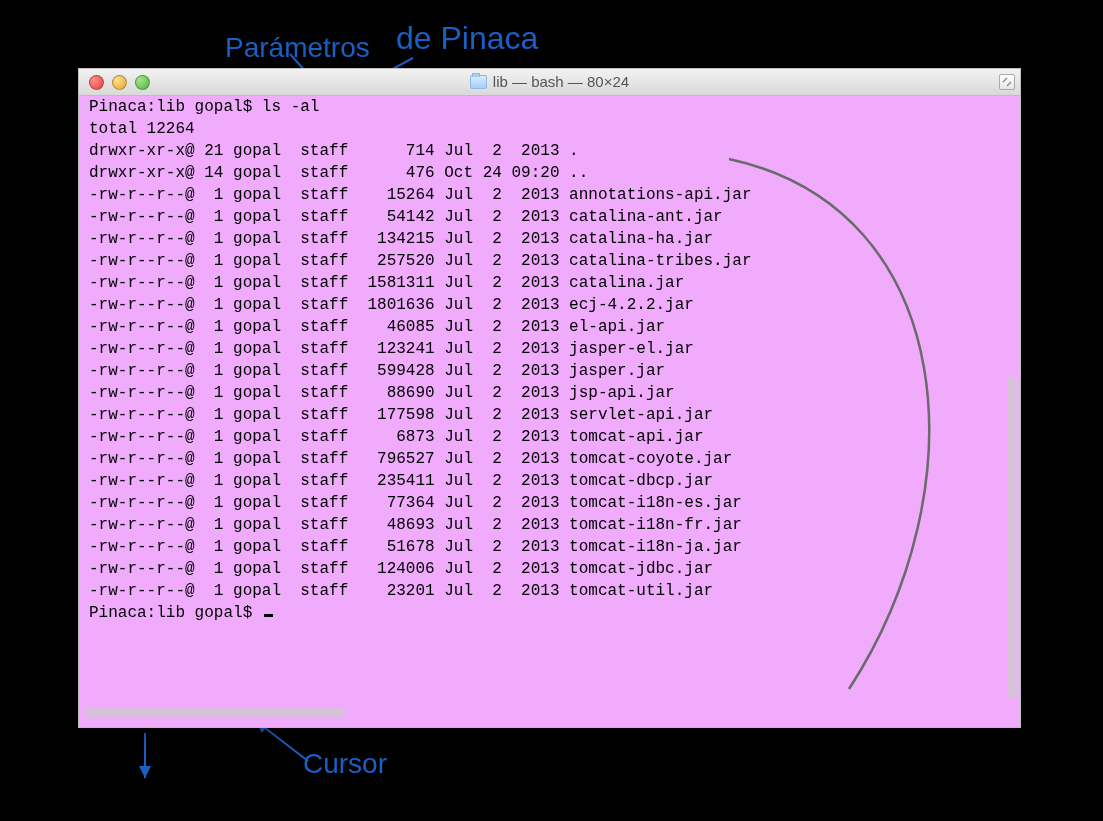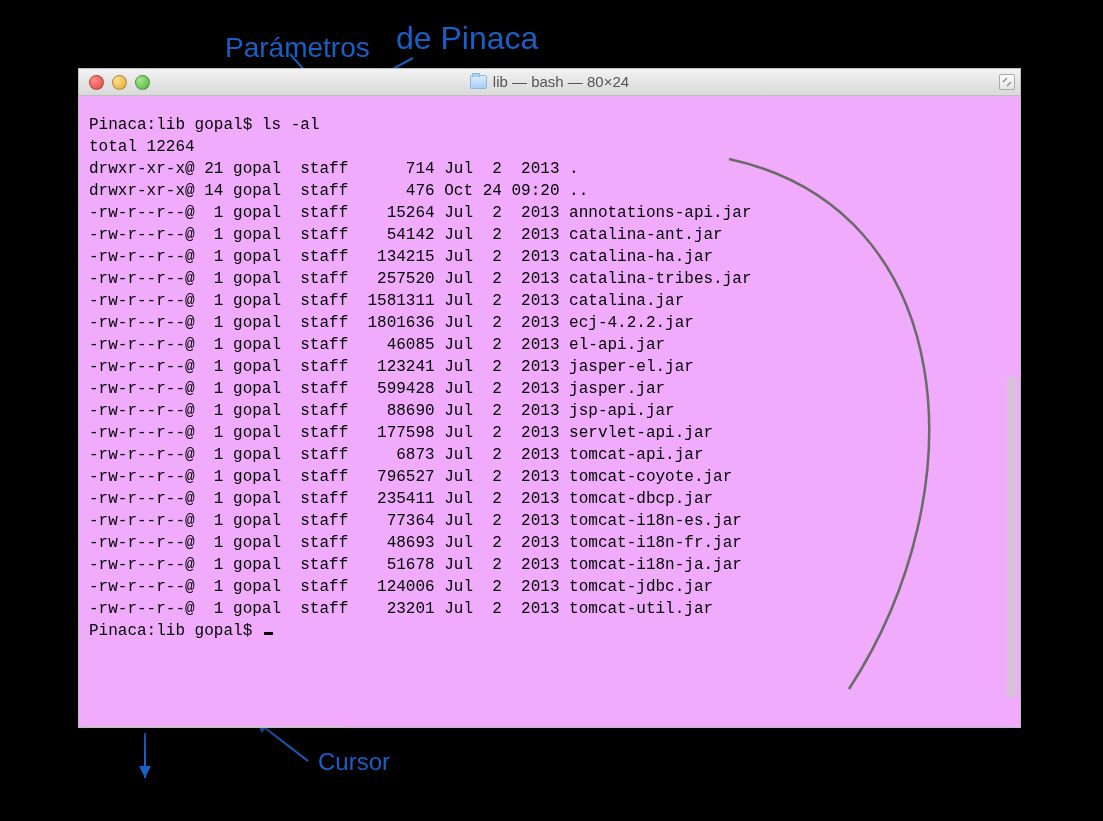--- a/index.html
+++ b/index.html
@@ -11,35 +11,35 @@
     .tl-left{position:absolute; left:10px; top:6px; display:flex; gap:8px;}
     .tl-btn{width:13px; height:13px; border-radius:50%; border:1px solid rgba(0,0,0,.25);}
     .tl-red{background:radial-gradient(circle at 4px 4px,#ff8d86,#e0443e);}
     .tl-yellow{background:radial-gradient(circle at 4px 4px,#ffe08a,#e0a52e);}
     .tl-green{background:radial-gradient(circle at 4px 4px,#a3e78f,#4fb23a);}
     .tl-title{text-align:center; line-height:26px; color:#555; font-size:15px; display:flex; align-items:center; justify-content:center; gap:6px; font-family:"Lucida Grande","Helvetica Neue",Arial,sans-serif;}
     .folder-ico{width:15px;height:12px;background:linear-gradient(#d9ecff,#a7cff5);border:1px solid #8cb7e0;border-radius:2px;position:relative;}
     .folder-ico:before{content:"";position:absolute;left:1px;top:-3px;width:6px;height:3px;background:#a7cff5;border:1px solid #8cb7e0;border-bottom:none;border-radius:1px 1px 0 0;}
     .maxcorner{position:absolute; right:5px; top:5px; width:14px;height:14px;border:1px solid #aaa;border-radius:2px;background:linear-gradient(#fff,#e6e6e6);display:flex;align-items:center;justify-content:center;}
     .maxcorner svg{width:10px;height:10px;}
-    .term-body{padding:18px 10px 0 10px; height:calc(100% - 34px); overflow:hidden; position:relative;}
+    .term-body{padding:0 10px 0 10px; height:calc(100% - 34px); overflow:hidden; position:relative;}
     .scrollbar{position:absolute; right:3px; top:280px; width:10px; height:322px; background:#ccc; border-radius:5px; opacity:.7;}
     pre{margin:0; font-family:"Menlo","Courier New",monospace; font-size:16px; line-height:22px; color:#000; white-space:pre;}
     .cursor-box{display:inline-block; width:9px; height:3px; background:#000; vertical-align:baseline; margin-left:2px;}
     .curve{position:absolute; pointer-events:none;}
     .scroll-h{position:absolute; left:6px; bottom:3px; height:9px; width:260px; background:#ccc; border-radius:5px; opacity:.7;}
   </style>
 </head>
 <body>
 
 <div class="annot" style="left:225px; top:32px;">Parámetros</div>
 <div class="annot" style="left:396px; top:20px; font-size:32px;">de Pinaca</div>
 <div class="annot black" style="left:935px; top:170px; font-size:30px; color:#fff; mix-blend-mode:difference;"></div>
 <div style="position:absolute; left:935px; top:170px; font-size:30px; color:#000;">Salida</div>
-<div class="annot" style="left:318px; top:748px; font-size:24px;">Cursor</div>
+<div class="annot" style="left:303px; top:748px; font-size:28px;">Cursor</div>
 
 <svg class="arrow" style="left:260px; top:48px; width:80px; height:40px;">
     <defs>
       <marker id="arrh1" markerWidth="8" markerHeight="8" refX="6" refY="3" orient="auto">
         <path d="M0,0 L6,3 L0,6 Z" fill="#1a5fc4"></path>
       </marker>
     </defs>
     <line x1="30" y1="6" x2="55" y2="34" stroke="#1a5fc4" stroke-width="2" marker-end="url(#arrh1)"></line>
   </svg>
 <svg class="arrow" style="left:355px; top:50px; width:80px; height:40px;">

